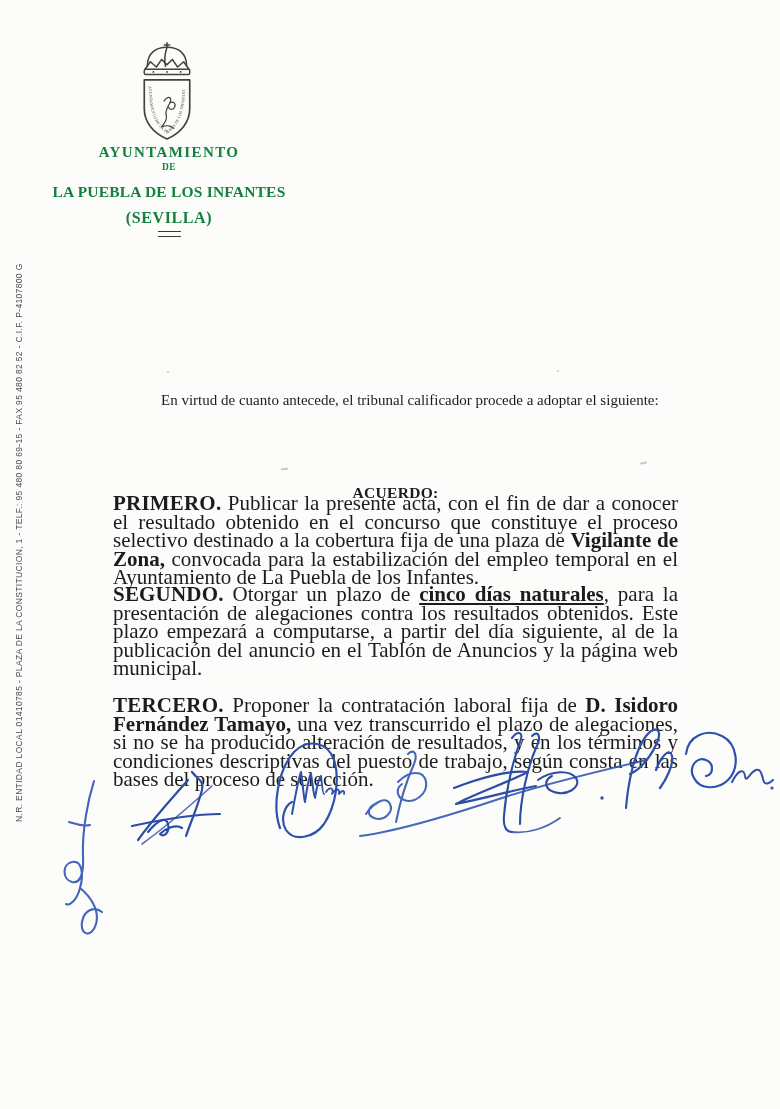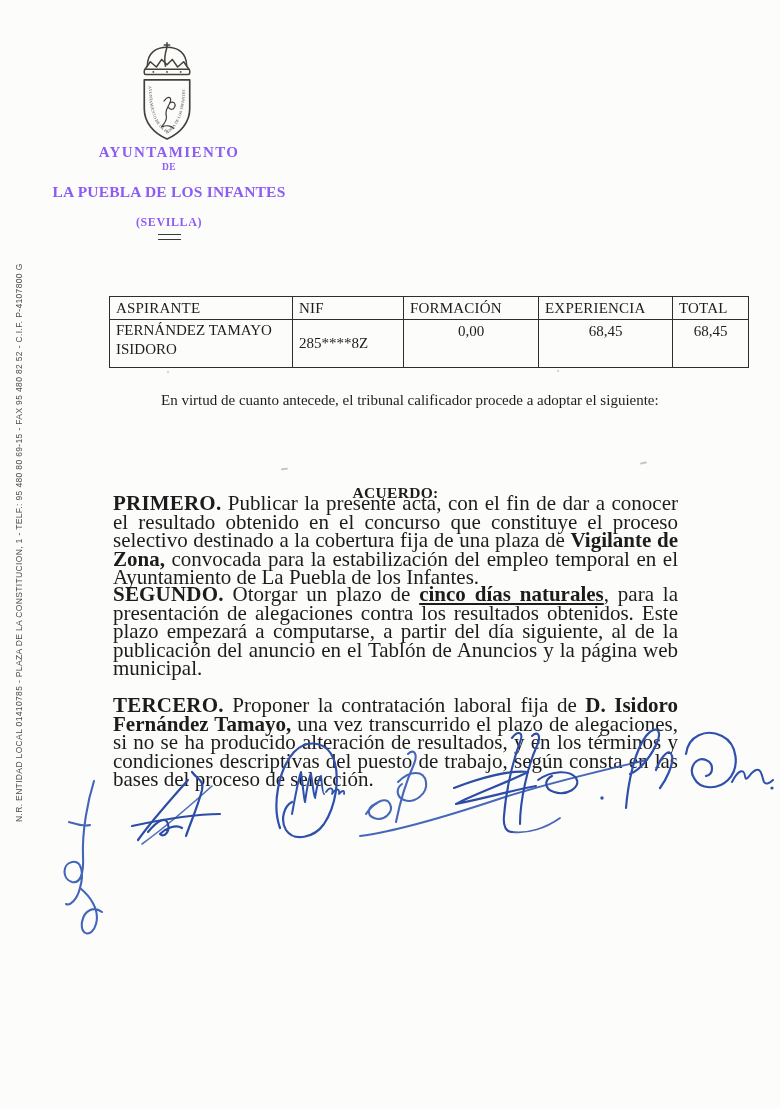--- a/index.html
+++ b/index.html
@@ -13,25 +13,25 @@
   .side-note{
     position:absolute;left:14px;top:822px;width:548px;
     transform:rotate(-90deg);transform-origin:0 0;
     font-family:"Liberation Sans","DejaVu Sans",sans-serif;
     font-size:8.5px;letter-spacing:.35px;color:#4d4d4d;white-space:nowrap;
   }
   
   .crest{position:absolute;left:128px;top:42px;width:78px;height:100px;}
   .crest svg{width:100%;height:100%;}
   
-  .letterhead{position:absolute;left:38px;top:144px;width:262px;text-align:center;color:#8b5cf6;}
+  .letterhead{position:absolute;left:38px;top:144px;width:262px;text-align:center;color:#15803d;}
   .lh1{font-size:15px;font-weight:bold;letter-spacing:1.4px;}
   .lh2{font-size:9.5px;font-weight:bold;margin-top:1px;letter-spacing:.5px;}
   .lh3{font-size:15.5px;font-weight:bold;margin-top:11px;letter-spacing:.2px;}
-  .lh4{font-size:12px;font-weight:bold;margin-top:14px;letter-spacing:.6px;}
+  .lh4{font-size:16px;font-weight:bold;margin-top:8px;letter-spacing:.6px;}
   .lh-dash{width:23px;height:4px;margin:4px auto 0 auto;border-top:1.6px solid #3a3936;border-bottom:1px solid #3a3936;}
   
   .intro{position:absolute;left:121px;top:261px;font-size:15px;}
   table.score{
     position:absolute;left:109px;top:296px;width:574px;
     border-collapse:collapse;table-layout:fixed;font-size:15px;
   }
   table.score td{border:1px solid #2e2e2e;padding:1px 6px;line-height:1.25;}
   table.score{border:1.5px solid #2e2e2e;}
   td.c0{width:170px;} td.c1{width:98px;} td.c2{width:122px;} td.c3{width:121px;} td.c4{width:63px;}
@@ -91,38 +91,20 @@
 
   <div class="letterhead">
     <div class="lh1">AYUNTAMIENTO</div>
     <div class="lh2">DE</div>
     <div class="lh3">LA PUEBLA DE LOS INFANTES</div>
     <div class="lh4">(SEVILLA)</div>
     <div class="lh-dash"></div>
   </div>
 
 
-  <table class="score">
-    <tbody>
-      <tr class="hdr">
-        <td class="c0">ASPIRANTE</td>
-        <td class="c1">NIF</td>
-        <td class="c2">FORMACIÓN</td>
-        <td class="c3">EXPERIENCIA</td>
-        <td class="c4">TOTAL</td>
-      </tr>
-      <tr class="datarow">
-        <td class="c0">FERNÁNDEZ TAMAYO ISIDORO</td>
-        <td class="c1">285****8Z</td>
-        <td class="c2 num">0,00</td>
-        <td class="c3 num">68,45</td>
-        <td class="c4 num">68,45</td>
-      </tr>
-    </tbody>
-  </table>
 
   <div class="preamble">En virtud de cuanto antecede, el tribunal calificador procede a adoptar el siguiente:</div>
 
   <div class="acuerdo">ACUERDO:</div>
 
   <div class="clause cl1"><b class="lbl">PRIMERO.</b><span> Publicar la presente acta, con el fin de dar a conocer el resultado obtenido en el concurso que constituye el proceso selectivo destinado a la cobertura fija de una plaza de </span><b>Vigilante de Zona,</b><span> convocada para la estabilización del empleo temporal en el Ayuntamiento de La Puebla de los Infantes.</span></div>
 
   <div class="clause cl2"><b class="lbl">SEGUNDO.</b><span> Otorgar un plazo de </span><b class="ul">cinco días naturales</b><span>, para la presentación de alegaciones contra los resultados obtenidos. Este plazo empezará a computarse, a partir del día siguiente, al de la publicación del anuncio en el Tablón de Anuncios y la página web municipal.</span></div>
 
   <div class="clause cl3"><b class="lbl">TERCERO.</b><span> Proponer la contratación laboral fija de </span><b>D. Isidoro Fernández Tamayo,</b><span> una vez transcurrido el plazo de alegaciones, si no se ha producido alteración de resultados, y en los términos y condiciones descriptivas del puesto de trabajo, según consta en las bases del proceso de selección.</span></div>

